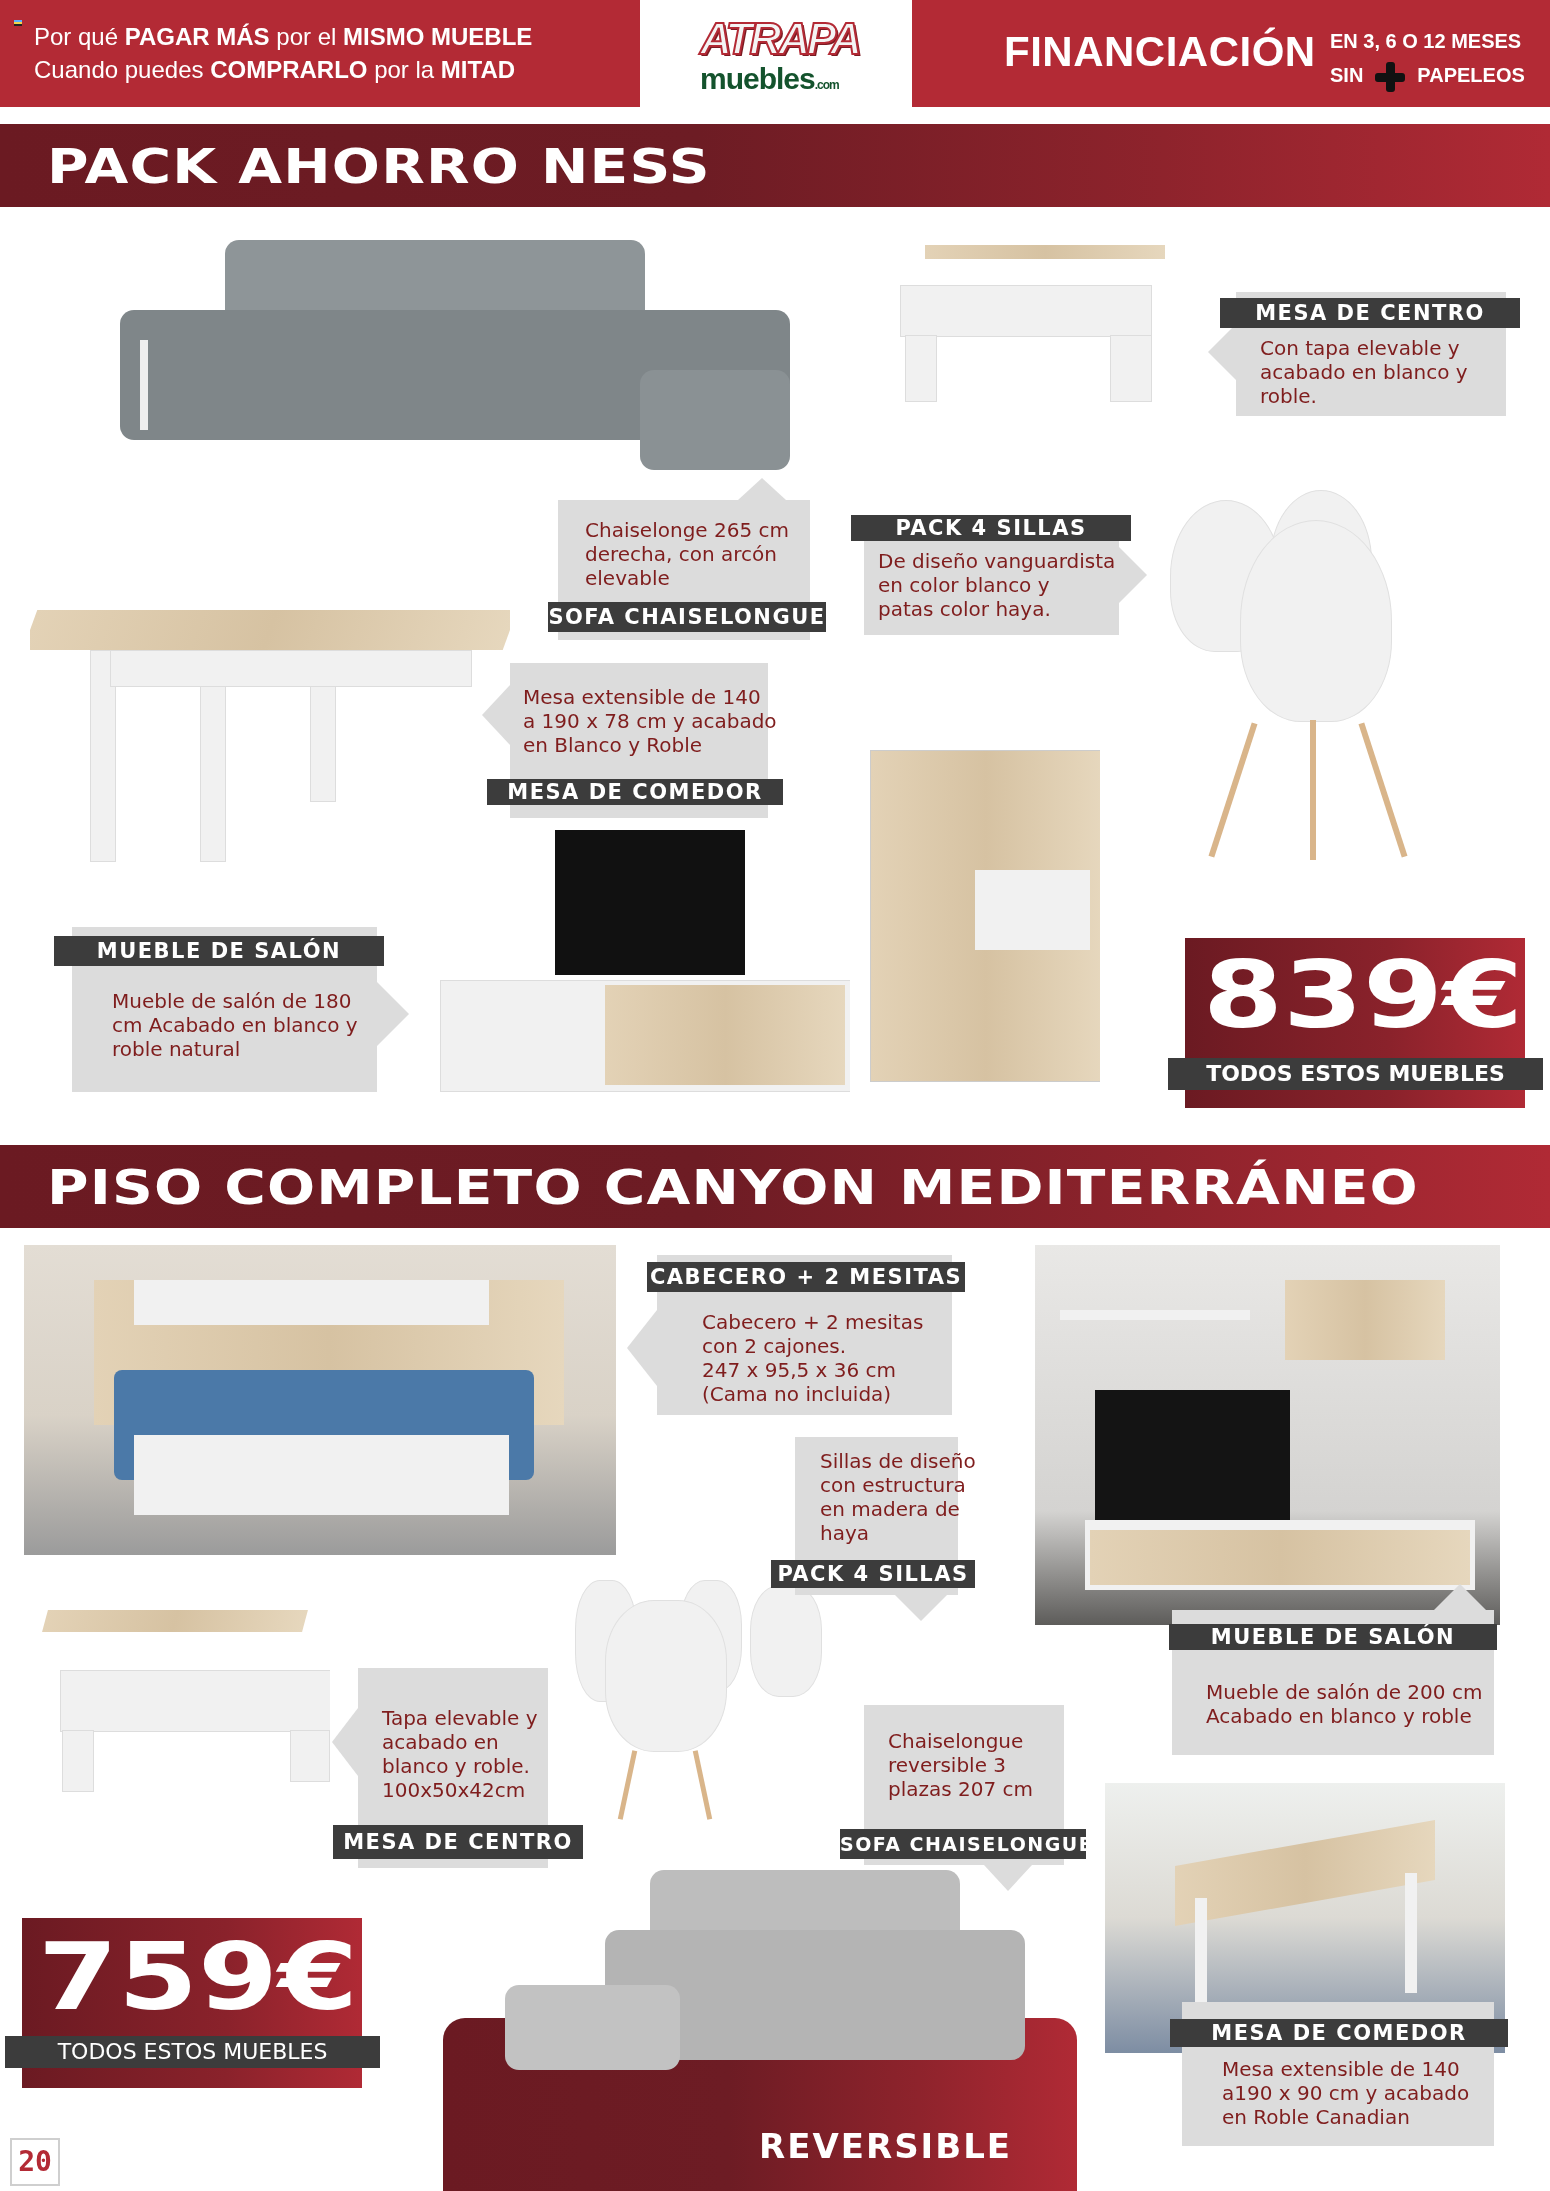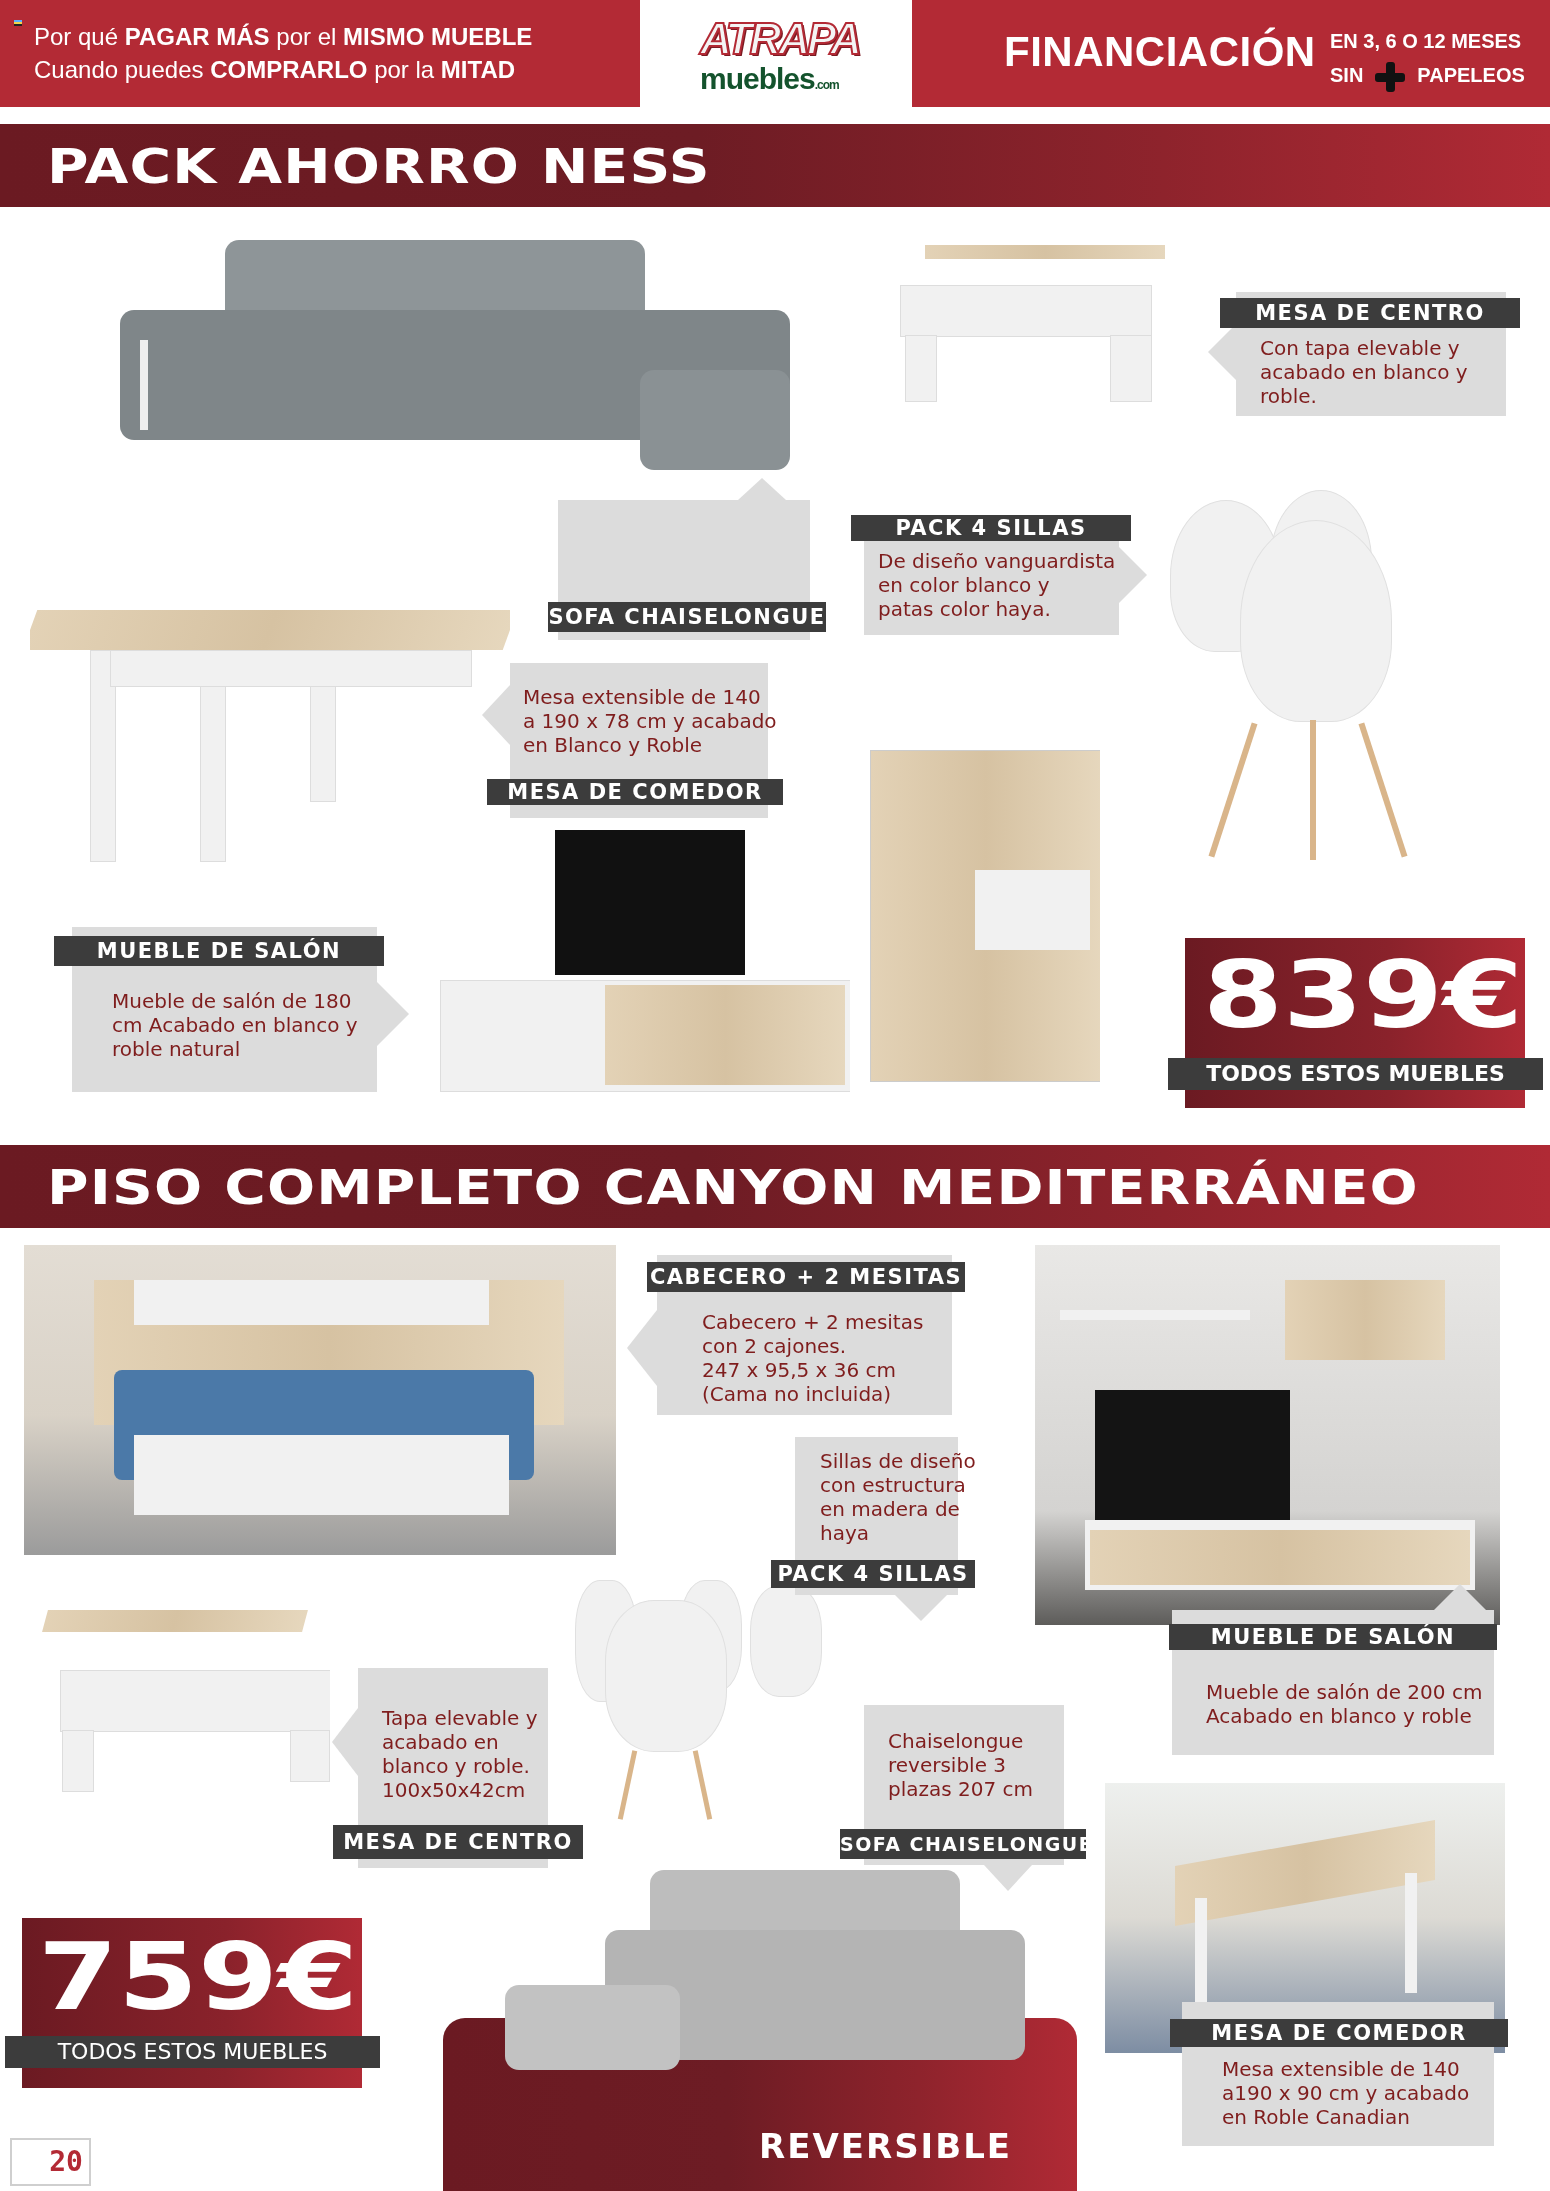--- a/index.html
+++ b/index.html
@@ -34,21 +34,21 @@
   .price{position:absolute;}
   .price .num{position:absolute;font-family:"DejaVu Sans",sans-serif;font-weight:900;color:#fff;white-space:nowrap;transform-origin:left;}
   .price .bar{position:absolute;background:#3c3c3c;color:#fff;font-family:"DejaVu Sans",sans-serif;font-size:22px;text-align:center;}
 
   
   .img{position:absolute;overflow:hidden;}
   .sofa-gray{background:#8e9598;border-radius:14px;}
   .wood{background:linear-gradient(90deg,#e3d2b6,#d6c2a2,#e6d7bd);}
   .white{background:#f1f1f1;}
   .photo{background:#cfcfcf;}
-  .pagenum{left:10px;top:2138px;width:46px;height:44px;border:2px solid #cfcfcf;color:#b32a35;font-family:"DejaVu Sans Mono",monospace;font-weight:700;font-size:28px;text-align:center;line-height:44px;padding-left:31px;}
+  .pagenum{left:10px;top:2138px;width:46px;height:44px;border:2px solid #cfcfcf;color:#b32a35;font-family:"DejaVu Sans Mono",monospace;font-weight:700;font-size:28px;text-align:center;line-height:44px;}
   .revpanel{left:443px;top:2018px;width:634px;height:173px;border-radius:22px 22px 0 0;}
   .revpanel .t{position:absolute;left:316px;top:108px;font-family:"DejaVu Sans",sans-serif;font-size:34px;font-weight:700;color:#fff;letter-spacing:2px;}
 </style>
 </head>
 <body>
 
 <div class="abs redblock hdr-left">
   <span class="tinyflag"></span>
   <div class="l" style="top:22px;">
     <span>Por qué </span><b>PAGAR MÁS</b><span> por el </span><b>MISMO MUEBLE</b>
@@ -122,20 +122,25 @@
   <div class="body" style="left:24px;top:44px;">
     <div>Con tapa elevable y</div>
     <div>acabado en blanco y</div>
     <div>roble.</div>
   </div>
 </div>
 <div class="label" style="left:1220px;top:298px;width:300px;">MESA DE CENTRO</div>
 
 <div class="callout" style="left:558px;top:500px;width:252px;height:140px;">
   <div class="arrow" style="left:180px;top:-22px;border-left:24px solid transparent;border-right:24px solid transparent;border-bottom:22px solid #dcdcdc;"></div>
+  <div class="body" style="left:27px;top:18px;">
+    <div>Chaiselonge 265 cm</div>
+    <div>derecha, con arcón</div>
+    <div>elevable</div>
+  </div>
 </div>
 <div class="label" style="left:548px;top:602px;width:278px;">SOFA CHAISELONGUE</div>
 
 <div class="callout" style="left:864px;top:515px;width:255px;height:120px;">
   <div class="arrow" style="right:-28px;top:32px;border-top:28px solid transparent;border-bottom:28px solid transparent;border-left:28px solid #dcdcdc;"></div>
   <div class="body" style="left:14px;top:34px;">
     <div>De diseño vanguardista</div>
     <div>en color blanco y</div>
     <div>patas color haya.</div>
   </div>

